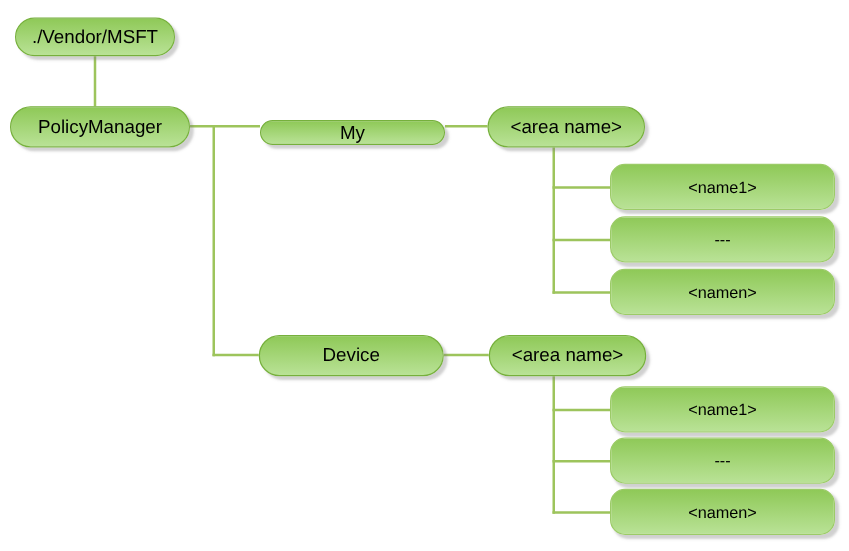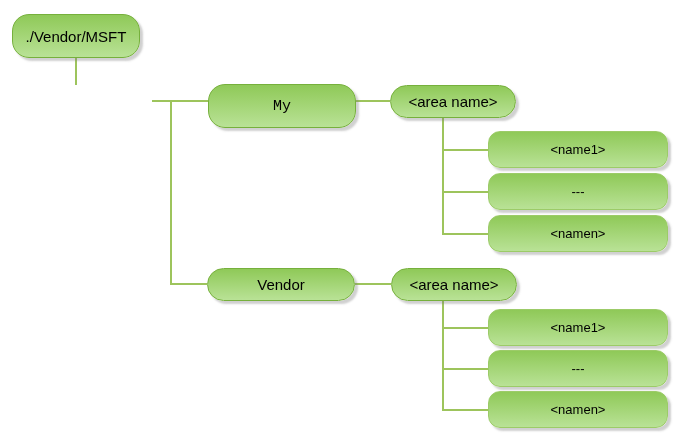--- a/index.html
+++ b/index.html
@@ -30,23 +30,23 @@
     font-size:13px;
   }
   .conn{
     position:absolute;
     background:var(--connector-color,#9dc45c);
   }
   .h{height:2px;}
   .v{width:2px;}
 
   
-  #n-root          {left:12px;  top:14px;  width:128px; height:44px;}
+  #n-root          {left:12px;  top:14px;  width:128px; height:31px;}
   #n-policymanager {left:8px;   top:85px;  width:144px; height:33px;}
-  #n-my            {left:208px; top:84px;  width:148px; height:44px;font-family:Liberation Mono, monospace;}
+  #n-my            {left:208px; top:96px;  width:148px; height:20px;}
   #n-area-my       {left:390px; top:85px;  width:126px; height:33px;}
   #n-my-child-0    {left:488px; top:131px; width:180px; height:37px;}
   #n-my-child-1    {left:488px; top:173px; width:180px; height:37px;}
   #n-my-child-2    {left:488px; top:215px; width:180px; height:37px;}
   #n-device        {left:207px; top:268px; width:148px; height:33px;}
   #n-area-device   {left:391px; top:268px; width:126px; height:33px;}
   #n-dev-child-0   {left:488px; top:309px; width:180px; height:37px;}
   #n-dev-child-1   {left:488px; top:350px; width:180px; height:37px;}
   #n-dev-child-2   {left:488px; top:391px; width:180px; height:37px;}
 
@@ -81,30 +81,31 @@
   <div class="conn h" id="c-my-stub-0"></div>
   <div class="conn h" id="c-my-stub-1"></div>
   <div class="conn h" id="c-my-stub-2"></div>
   <div class="conn v" id="c-area2-trunk"></div>
   <div class="conn h" id="c-dev-stub-0"></div>
   <div class="conn h" id="c-dev-stub-1"></div>
   <div class="conn h" id="c-dev-stub-2"></div>
 
   <div class="node stadium" id="n-root">./Vendor/MSFT</div>
 
+  <div class="node stadium" id="n-policymanager">PolicyManager</div>
 
   <div class="node stadium" id="n-my">My</div>
 
   <div class="node stadium" id="n-area-my">&lt;area name&gt;</div>
 
   <div class="node rect" id="n-my-child-0">&lt;name1&gt;</div>
   <div class="node rect" id="n-my-child-1">---</div>
   <div class="node rect" id="n-my-child-2">&lt;namen&gt;</div>
 
-  <div class="node stadium" id="n-device">Vendor</div>
+  <div class="node stadium" id="n-device">Device</div>
 
   <div class="node stadium" id="n-area-device">&lt;area name&gt;</div>
 
   <div class="node rect" id="n-dev-child-0">&lt;name1&gt;</div>
   <div class="node rect" id="n-dev-child-1">---</div>
   <div class="node rect" id="n-dev-child-2">&lt;namen&gt;</div>
 
 </div>
 
 </body></html>

